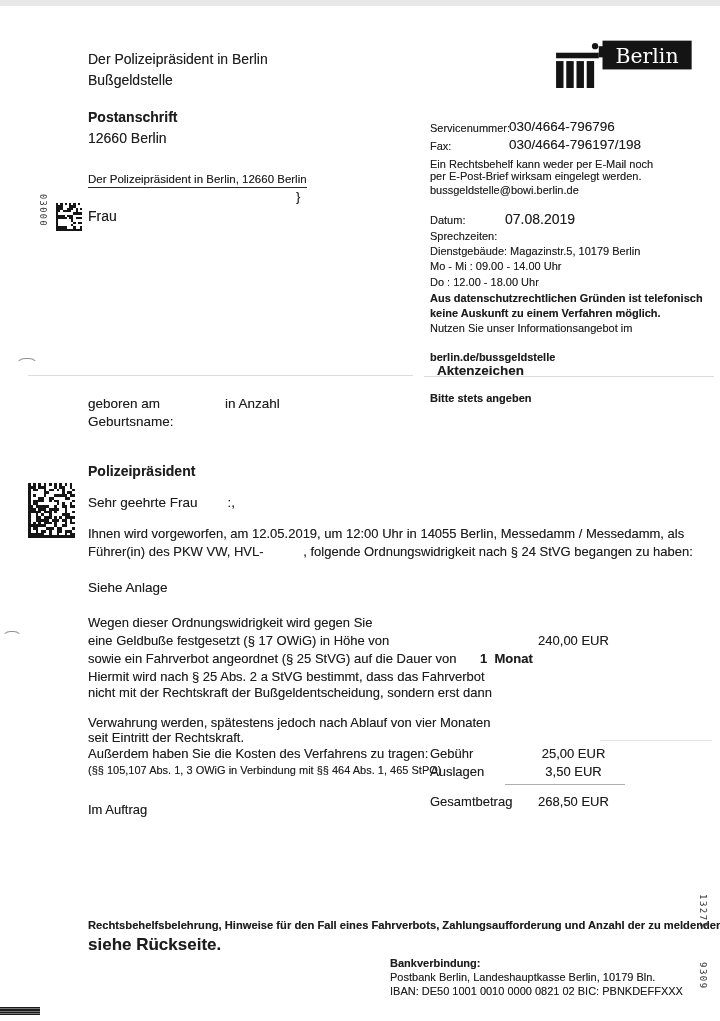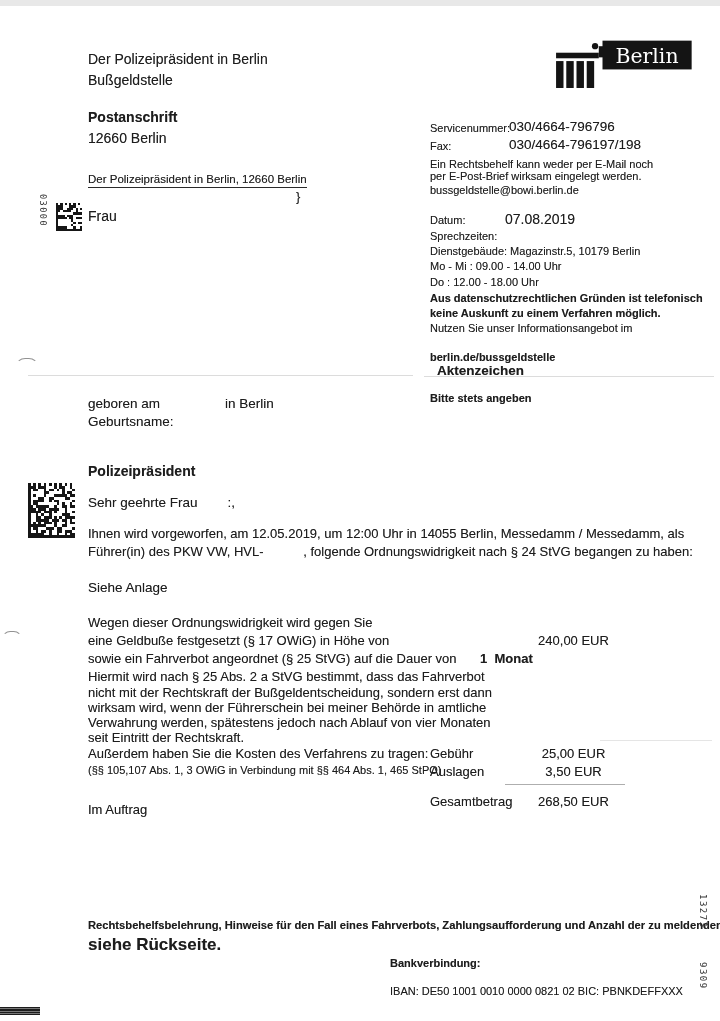--- a/index.html
+++ b/index.html
@@ -364,35 +364,34 @@
   <div class="t b" style="left:437px;top:357px;font-size:13.5px;">Aktenzeichen</div>
   <div class="t sm b" style="left:430px;top:386px;">Bitte stets angeben</div>
 
   <div class="hline" style="left:28px;top:369px;width:385px;"></div>
   <div class="hline" style="left:424px;top:370px;width:290px;"></div>
   <div class="hline" style="left:600px;top:734px;width:112px;background:#d4d4d4;"></div>
   <div class="arc" style="left:16px;top:352px;width:20px;height:14px;"></div>
   <div class="arc" style="left:2px;top:625px;width:18px;height:14px;"></div>
 
   <div class="t md" style="left:88px;top:390px;font-size:13.5px;">geboren am</div>
-  <div class="t md" style="left:225px;top:390px;font-size:13.5px;">in Berlin</div>
+  <div class="t md" style="left:225px;top:390px;font-size:13.5px;">in Anzahl</div>
   <div class="t md" style="left:88px;top:408px;font-size:13.5px;">Geburtsname:</div>
 
   <div class="t lg b" style="left:88px;top:457px;">Polizeipräsident</div>
   <div class="t md" style="left:88px;top:489px;font-size:13.5px;">Sehr geehrte Frau        :,</div>
   <div class="t md" style="left:88px;top:520px;">Ihnen wird vorgeworfen, am 12.05.2019, um 12:00 Uhr in 14055 Berlin, Messedamm / Messedamm, als</div>
   <div class="t md" style="left:88px;top:538px;">Führer(in) des PKW VW, HVL-           , folgende Ordnungswidrigkeit nach § 24 StVG begangen zu haben:</div>
   <div class="t md" style="left:88px;top:574px;font-size:13.5px;">Siehe Anlage</div>
 
   <div class="t md" style="left:88px;top:609px;">Wegen dieser Ordnungswidrigkeit wird gegen Sie</div>
   <div class="t md" style="left:88px;top:627px;">eine Geldbuße festgesetzt (§ 17 OWiG) in Höhe von</div>
   <div class="t md" style="left:88px;top:645px;">sowie ein Fahrverbot angeordnet (§ 25 StVG) auf die Dauer von</div>
   <div class="t md" style="left:88px;top:663px;">Hiermit wird nach § 25 Abs. 2 a StVG bestimmt, dass das Fahrverbot</div>
   <div class="t md" style="left:88px;top:679px;">nicht mit der Rechtskraft der Bußgeldentscheidung, sondern erst dann</div>
-  <div class="t md" style="left:88px;top:694px;">wirksam wird, wenn der Führerschein bei meiner Behörde in amtliche</div>
   <div class="t md" style="left:88px;top:709px;">Verwahrung werden, spätestens jedoch nach Ablauf von vier Monaten</div>
   <div class="t md" style="left:88px;top:724px;">seit Eintritt der Rechtskraft.</div>
 
   <div class="t md right" style="left:520px;top:627px;width:107px;">240,00 EUR</div>
   <div class="t md b" style="left:480px;top:645px;">1  Monat</div>
 
   <div class="t md" style="left:88px;top:740px;">Außerdem haben Sie die Kosten des Verfahrens zu tragen:</div>
   <div class="t sm" style="left:88px;top:758px;">(§§ 105,107 Abs. 1, 3 OWiG in Verbindung mit §§ 464 Abs. 1, 465 StPO)</div>
 
   <div class="t md" style="left:430px;top:740px;">Gebühr</div>
@@ -402,20 +401,21 @@
 
   <div class="sumline" style="left:505px;top:778px;width:120px;"></div>
 
   <div class="t md" style="left:430px;top:788px;">Gesamtbetrag</div>
   <div class="t md right" style="left:520px;top:788px;width:107px;">268,50 EUR</div>
   <div class="t md" style="left:88px;top:796px;">Im Auftrag</div>
 
   <div class="t b" style="left:88px;top:912px;font-size:11.2px;">Rechtsbehelfsbelehrung, Hinweise für den Fall eines Fahrverbots, Zahlungsaufforderung und Anzahl der zu meldenden Punkte</div>
   <div class="t b" style="left:88px;top:928px;font-size:17px;">siehe Rückseite.</div>
   <div class="t sm b" style="left:390px;top:951px;">Bankverbindung:</div>
+  <div class="t sm" style="left:390px;top:965px;">Postbank Berlin, Landeshauptkasse Berlin, 10179 Bln.</div>
   <div class="t sm" style="left:390px;top:979px;">IBAN: DE50 1001 0010 0000 0821 02 BIC: PBNKDEFFXXX</div>
 
   <div class="vert" style="left:708px;top:888px;">13273</div>
   <div class="vert" style="left:708px;top:956px;">9309</div>
 
   <div class="stripe"></div>
 
 </div>
 
 </body></html>

